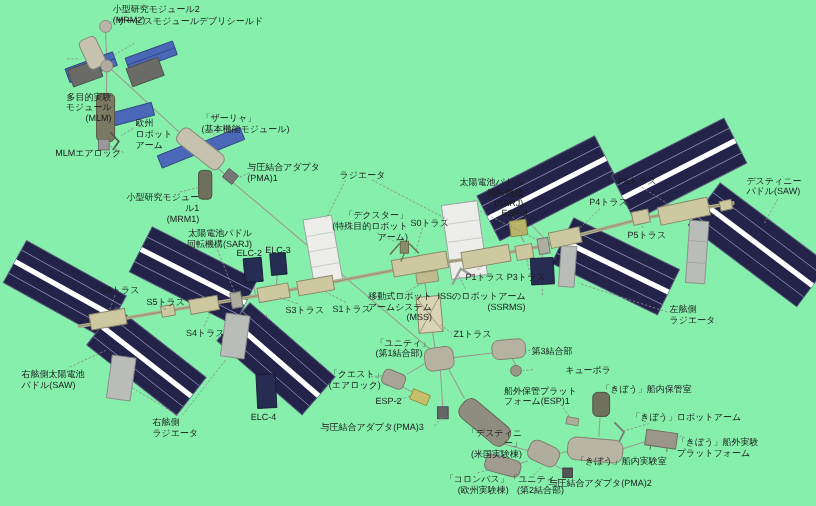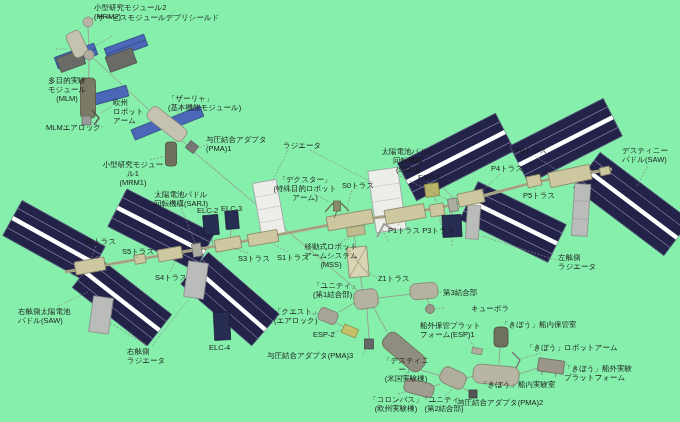--- a/index.html
+++ b/index.html
@@ -1,21 +1,21 @@
 <!DOCTYPE html>
 <html><head>
 <meta charset="utf-8">
 <style>
   html,body{margin:0;padding:0;background:#fff;}
   #stage{position:relative;width:680px;height:422px;background:#86efac;overflow:hidden;
          font-family:"Liberation Sans","DejaVu Sans",sans-serif;}
   #scene{position:absolute;left:0;top:0;}
   .lbl{position:absolute;font-size:7.5px;line-height:1.22;color:#1a1a1a;
        white-space:pre-line;letter-spacing:0;}
-  .ctr{text-align:center;}
+  .ctr{text-align:right;}
 </style>
 </head>
 <body>
 
 <div id="stage">
 
 <svg id="scene" width="680" height="422" viewBox="0 0 680 422">
 
   <g stroke="#9a9a92" stroke-width="0.9" fill="none">
     <line x1="88" y1="27" x2="89" y2="50"></line>
@@ -389,20 +389,22 @@
 <div class="lbl" style="left:523px;top:191px">P5トラス</div>
 <div class="lbl" style="left:84px;top:237px">S6トラス</div>
 <div class="lbl" style="left:122px;top:247px">S5トラス</div>
 <div class="lbl" style="left:155px;top:273px">S4トラス</div>
 <div class="lbl" style="left:238px;top:254px">S3トラス</div>
 <div class="lbl" style="left:277px;top:253px">S1トラス</div>
 <div class="lbl" style="left:388px;top:226px">P1トラス P3トラス</div>
 <div class="lbl ctr" style="left:302px;top:242px;width:58px">移動式ロボット
 アームシステム
 (MSS)</div>
+<div class="lbl ctr" style="left:362px;top:242px;width:76px">ISSのロボットアーム
+(SSRMS)</div>
 <div class="lbl" style="left:558px;top:253px">左舷側
 ラジエータ</div>
 <div class="lbl" style="left:378px;top:274px">Z1トラス</div>
 <div class="lbl" style="left:443px;top:288px">第3結合部</div>
 <div class="lbl" style="left:313px;top:281px">「ユニティ」
 (第1結合部)</div>
 <div class="lbl" style="left:471px;top:304px">キューポラ</div>
 <div class="lbl" style="left:274px;top:307px">「クエスト」
 (エアロック)</div>
 <div class="lbl" style="left:18px;top:307px">右舷側太陽電池

